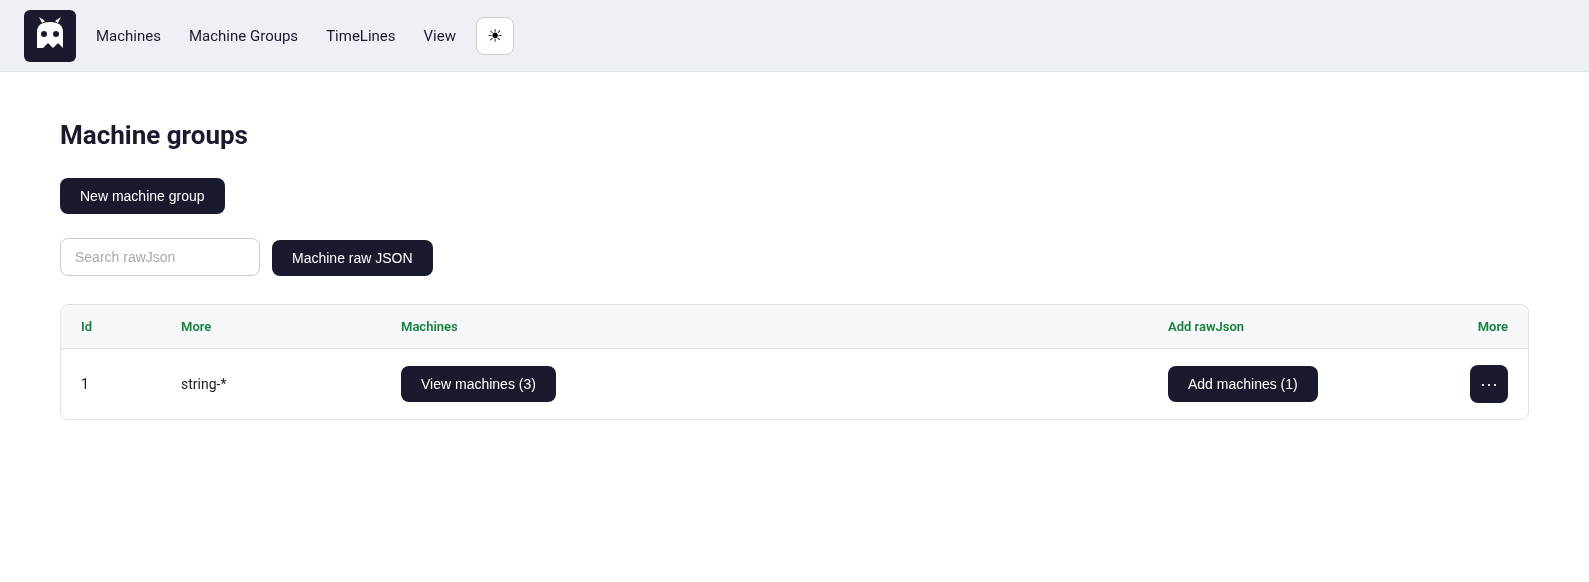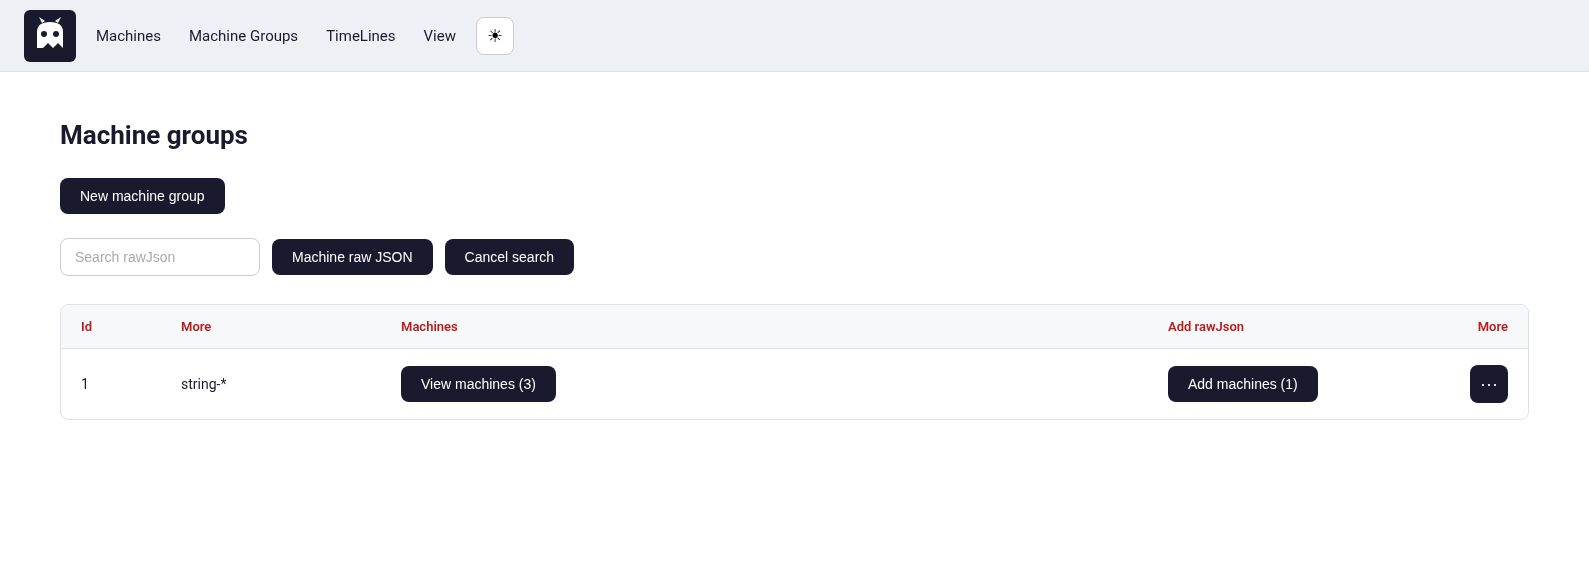--- a/index.html
+++ b/index.html
@@ -58,21 +58,21 @@
 
     .page-title {
       font-size: 26px;
       font-weight: 700;
       color: #1a1a2e;
       margin-bottom: 28px;
     }
 
     .toolbar {
       display: flex;
-      align-items: center;
+      align-items: flex-end;
       gap: 12px;
       margin-bottom: 28px;
     }
 
     .btn-dark {
       background: #1a1a2e;
       color: #fff;
       border: none;
       border-radius: 8px;
       padding: 10px 20px;
@@ -107,21 +107,21 @@
     }
     thead tr {
       background: #f7f8fa;
       border-bottom: 1.5px solid #dde1e8;
     }
     thead th {
       text-align: left;
       padding: 14px 20px;
       font-size: 13px;
       font-weight: 600;
-      color: #b91c1c;
+      color: #15803d;
     }
     tbody tr {
       border-bottom: 1px solid #eef0f4;
     }
     tbody tr:last-child { border-bottom: none; }
     tbody td {
       padding: 16px 20px;
       font-size: 14px;
       color: #1a1a2e;
       vertical-align: middle;
@@ -181,21 +181,20 @@
 
   <h1 class="page-title">Machine groups</h1>
 
   <div style="margin-bottom: 24px;">
     <button class="btn-dark">New machine group</button>
   </div>
 
   <div class="toolbar">
     <input class="search-input" type="text" placeholder="Search rawJson" style="">
     <button class="btn-dark">Machine raw JSON</button>
-    <button class="btn-dark">Cancel search</button>
   </div>
 
   <div class="table-container">
     <table>
       <thead>
         <tr>
           <th class="col-id">Id</th>
           <th class="col-name">More</th>
           <th class="col-machines">Machines</th>
           <th class="col-add">Add rawJson</th>

